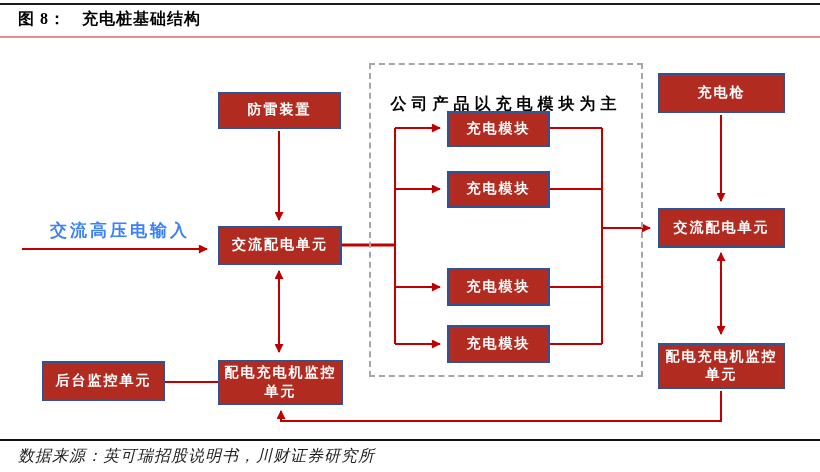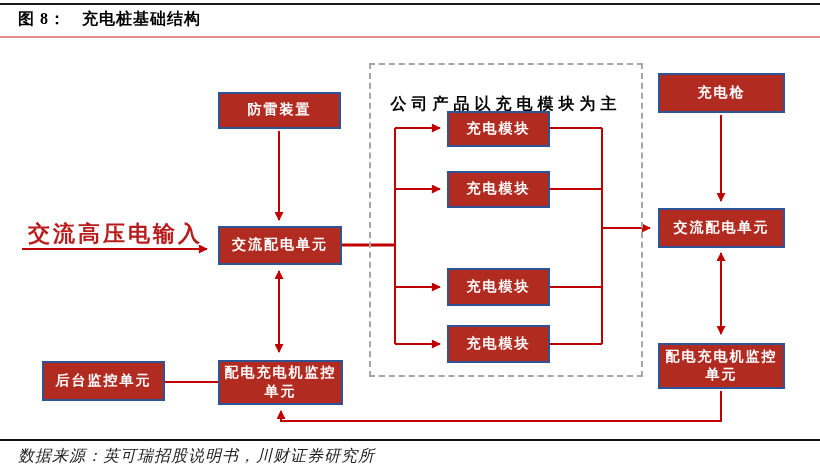--- a/index.html
+++ b/index.html
@@ -26,21 +26,21 @@
   }
   .dashed-group{
     position:absolute;left:369px;top:63px;width:274px;height:314px;box-sizing:border-box;
     border:2px dashed var(--dashed-border,#a6a6a6);
   }
   .group-title{
     position:absolute;left:369px;top:71px;width:274px;text-align:center;
     font-size:16px;font-weight:bold;color:#000;letter-spacing:5px;white-space:nowrap;margin-top:23px;
   }
   .input-label{
-    position:absolute;left:28px;top:219px;font-size:22px;font-weight:bold;color:#b91c1c;
+    position:absolute;left:50px;top:219px;font-size:17px;font-weight:bold;color:#3b82f6;
     letter-spacing:3px;white-space:nowrap;
   }
   .source-line{
     position:absolute;left:18px;top:446px;font-size:16px;font-style:italic;color:#1c1c1c;
     letter-spacing:1px;white-space:nowrap;
   }
   svg.wires{position:absolute;left:0;top:0;z-index:1;}
   .node,.group-title,.input-label,.dashed-group{z-index:2;}
   svg .wire{stroke:var(--arrow,#c00000);stroke-width:2;fill:none;}
   svg .wire.thick{stroke-width:3;}

